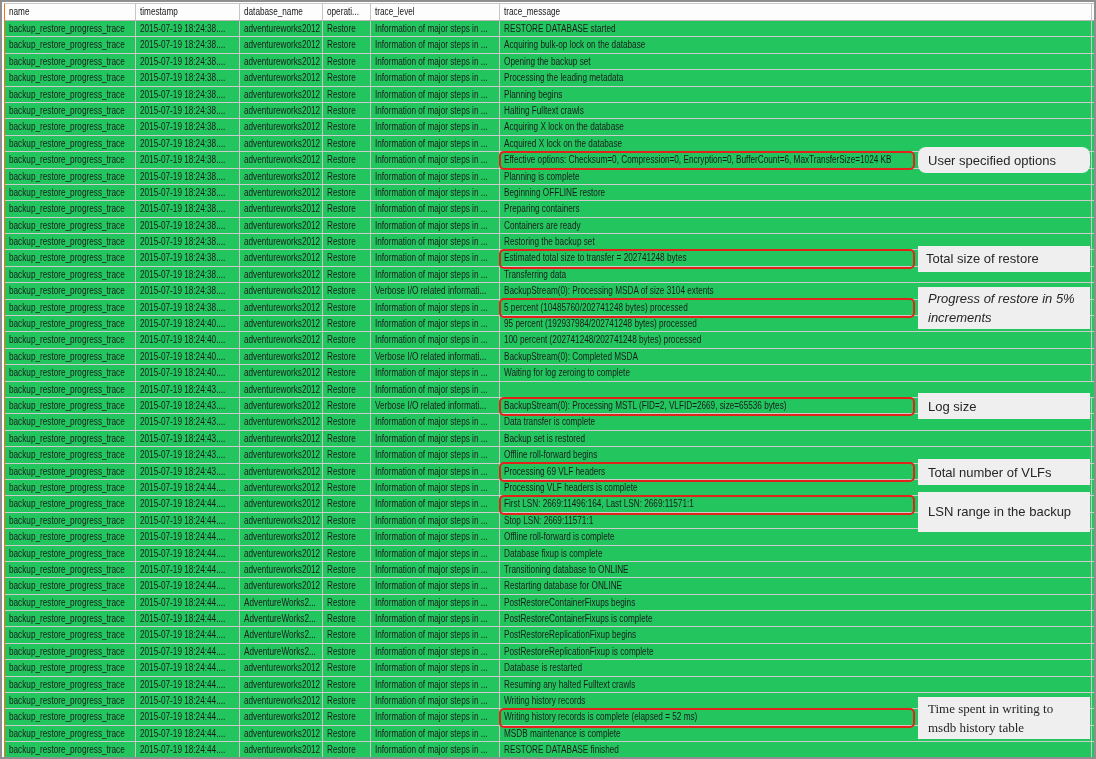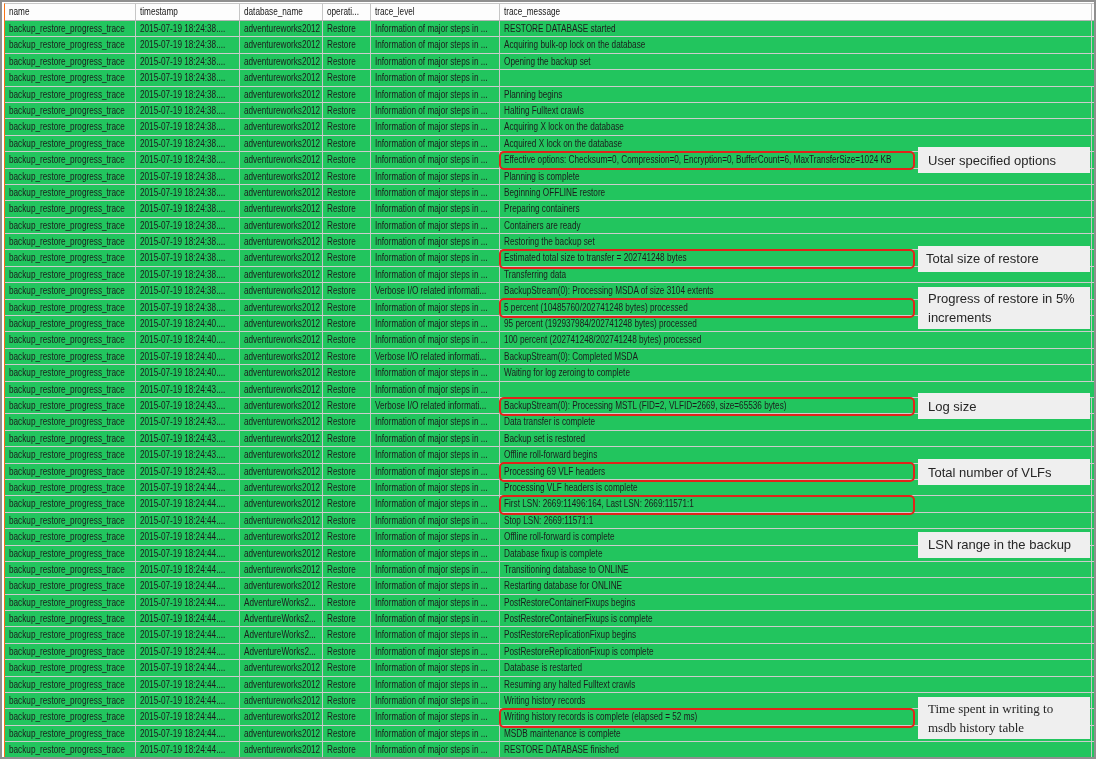--- a/index.html
+++ b/index.html
@@ -106,20 +106,21 @@
           <div class="cell c3"><i>Restore</i></div>
           <div class="cell c4"><i>Information of major steps in ...</i></div>
           <div class="cell c5"><i>Opening the backup set</i></div>
         </div>
         <div class="row">
           <div class="cell c0"><i>backup_restore_progress_trace</i></div>
           <div class="cell c1"><i>2015-07-19 18:24:38....</i></div>
           <div class="cell c2"><i>adventureworks2012</i></div>
           <div class="cell c3"><i>Restore</i></div>
           <div class="cell c4"><i>Information of major steps in ...</i></div>
+          <div class="cell c5"><i>Processing the leading metadata</i></div>
         </div>
         <div class="row">
           <div class="cell c0"><i>backup_restore_progress_trace</i></div>
           <div class="cell c1"><i>2015-07-19 18:24:38....</i></div>
           <div class="cell c2"><i>adventureworks2012</i></div>
           <div class="cell c3"><i>Restore</i></div>
           <div class="cell c4"><i>Information of major steps in ...</i></div>
           <div class="cell c5"><i>Planning begins</i></div>
         </div>
         <div class="row">
@@ -436,42 +437,42 @@
         <div class="row">
           <div class="cell c0"><i>backup_restore_progress_trace</i></div>
           <div class="cell c1"><i>2015-07-19 18:24:44....</i></div>
           <div class="cell c2"><i>adventureworks2012</i></div>
           <div class="cell c3"><i>Restore</i></div>
           <div class="cell c4"><i>Information of major steps in ...</i></div>
           <div class="cell c5"><i>RESTORE DATABASE finished</i></div>
         </div>
       </div>
   <div class="hlbox" style="top: 146.7px; height: 19.5px;"></div>
-      <div class="callout" style="top: 143.4px; height: 26px;">
+      <div class="callout" style="top: 143.4px; height: 26px; border-radius: 8px;">
         <div>User specified options</div>
       </div>
       <div class="hlbox" style="top: 245.1px; height: 19.5px;"></div>
       <div class="callout" style="top: 241.8px; height: 26px; padding-left: 8px;">
         <div>Total size of restore</div>
       </div>
       <div class="hlbox" style="top: 294.3px; height: 19.5px;"></div>
-      <div class="callout" style="top: 283px; height: 42px;">
+      <div class="callout" style="top: 283px; height: 42px; font-style: italic;">
         <div>Progress of restore in 5%</div>
         <div>increments</div>
       </div>
       <div class="hlbox" style="top: 392.7px; height: 19.5px;"></div>
       <div class="callout" style="top: 389.4px; height: 26px;">
         <div>Log size</div>
       </div>
       <div class="hlbox" style="top: 458.3px; height: 19.5px;"></div>
       <div class="callout" style="top: 455px; height: 26px;">
         <div>Total number of VLFs</div>
       </div>
       <div class="hlbox" style="top: 491.1px; height: 19.5px;"></div>
-      <div class="callout" style="top: 487.8px; height: 26px; margin-top: 40px;">
+      <div class="callout" style="top: 487.8px; height: 40px;">
         <div>LSN range in the backup</div>
       </div>
       <div class="hlbox" style="top: 704.3px; height: 19.5px;"></div>
       <div class="callout" style="top: 693px; height: 42px; font-family: Liberation Serif, serif;">
         <div>Time spent in writing to</div>
         <div>msdb history table</div>
       </div>
     </div>
 </div>
 

